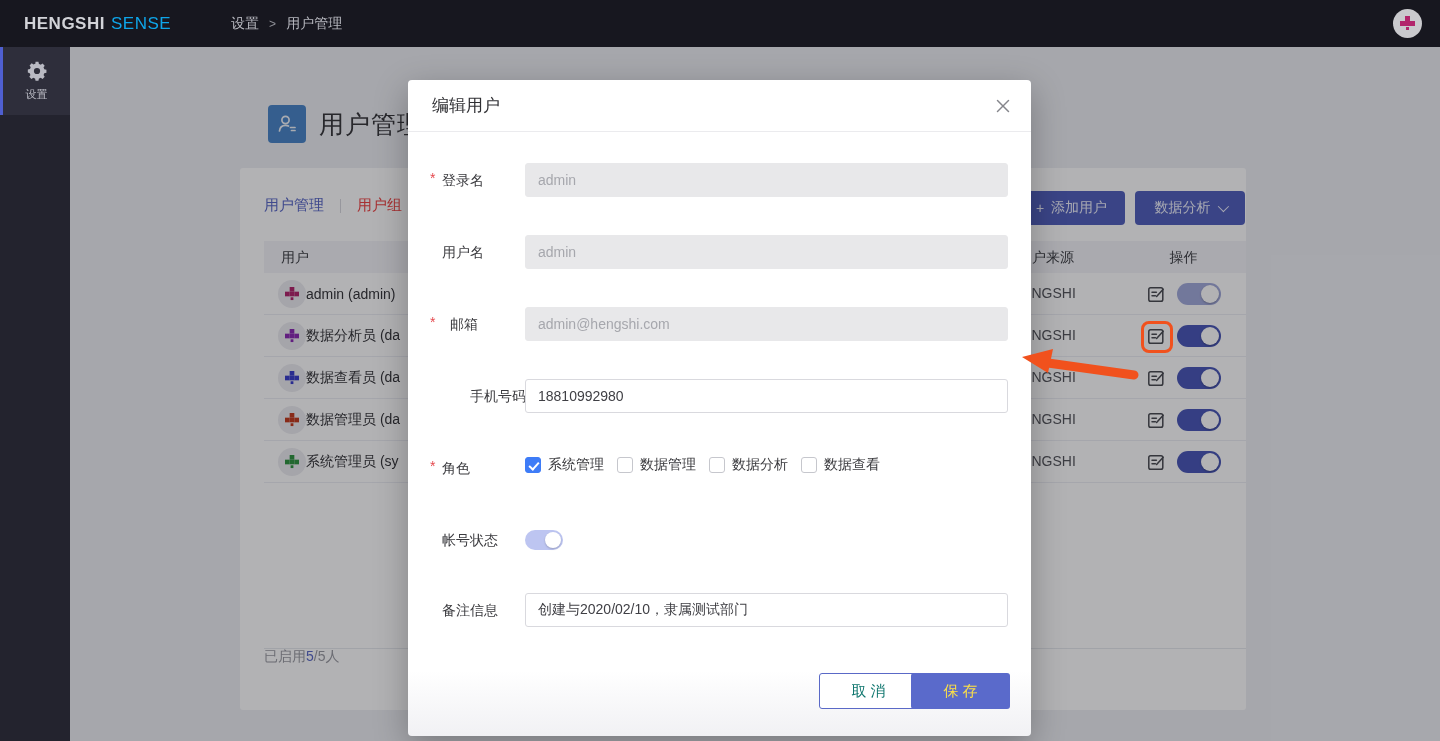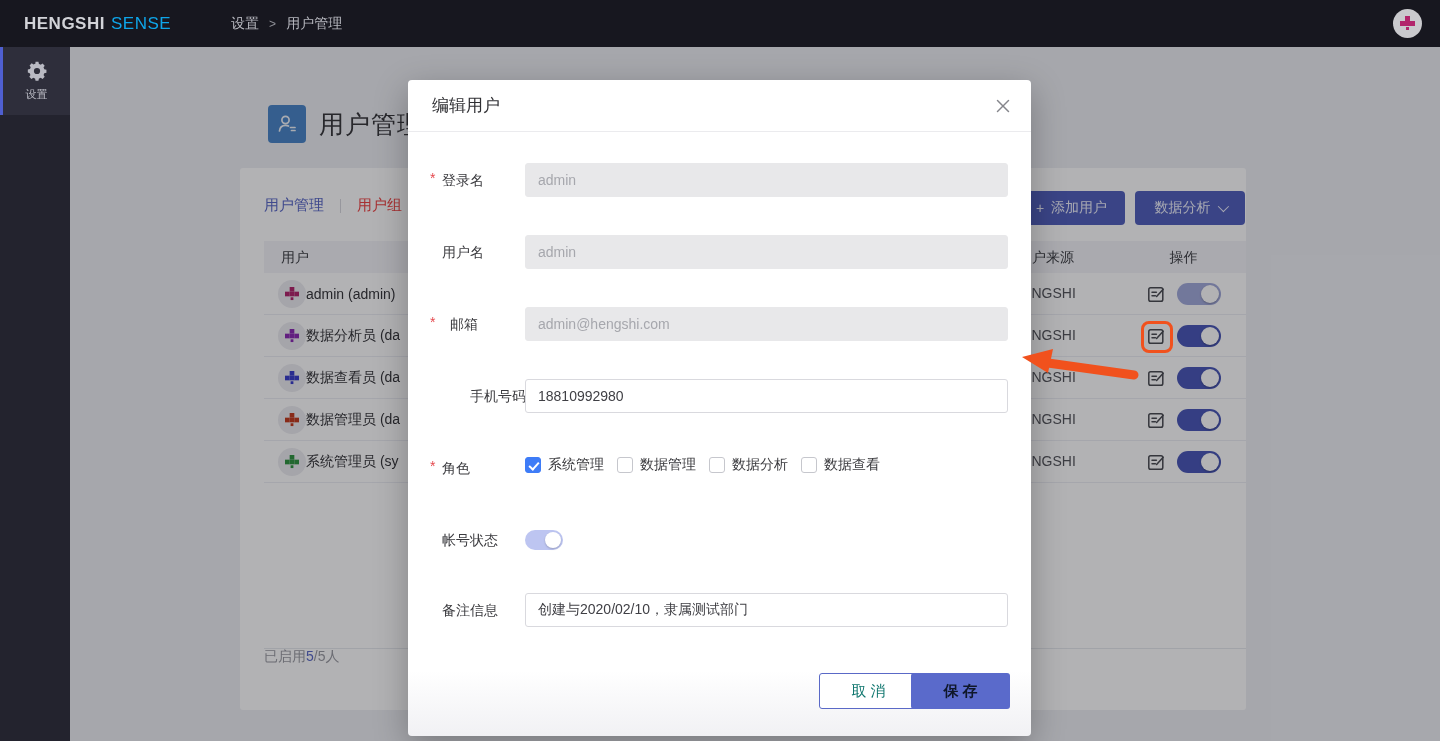--- a/index.html
+++ b/index.html
@@ -70,21 +70,21 @@
   .roles{position:absolute;left:117px;top:376px;display:flex;align-items:center;gap:13px;}
   .role-item{display:flex;align-items:center;gap:7px;cursor:pointer;}
   .role-item .txt{font-size:14px;color:#3a3a3e;}
   .cb{width:16px;height:16px;box-sizing:border-box;border:1px solid #c6c7cd;border-radius:3px;background:#fff;position:relative;flex:none;}
   .cb.checked{background:#3e7cf7;border-color:#3e7cf7;}
   .cb.checked::after{content:"";position:absolute;left:5px;top:2px;width:4px;height:8px;border-right:2px solid #fff;border-bottom:2px solid #fff;transform:rotate(42deg);}
   .sw-modal{position:absolute;left:117px;top:450px;width:38px;height:20px;border-radius:10px;background:#bdc5f1;cursor:pointer;}
   .sw-modal::after{content:"";position:absolute;width:16px;height:16px;border-radius:50%;background:#fff;top:2px;right:2px;box-shadow:0 1px 2px rgba(0,0,0,.2);}
   .m-btn{position:absolute;top:593px;width:99px;height:36px;border-radius:3px;font-size:15px;display:flex;align-items:center;justify-content:center;cursor:pointer;box-sizing:border-box;}
   .m-btn-cancel{left:411px;background:#fff;border:1px solid #5a69c7;color:#0f766e;}
-  .m-btn-save{left:503px;background:#5a6acb;color:#0f172a;font-weight:bold;}
+  .m-btn-save{left:503px;background:#5a6acb;color:#fde047;}
 </style>
 </head>
 <body>
 
 <div class="topbar">
   <div class="brand">
     <span class="bold">HENGSHI</span>
     <span class="light">SENSE</span>
   </div>
   <div class="crumb">

